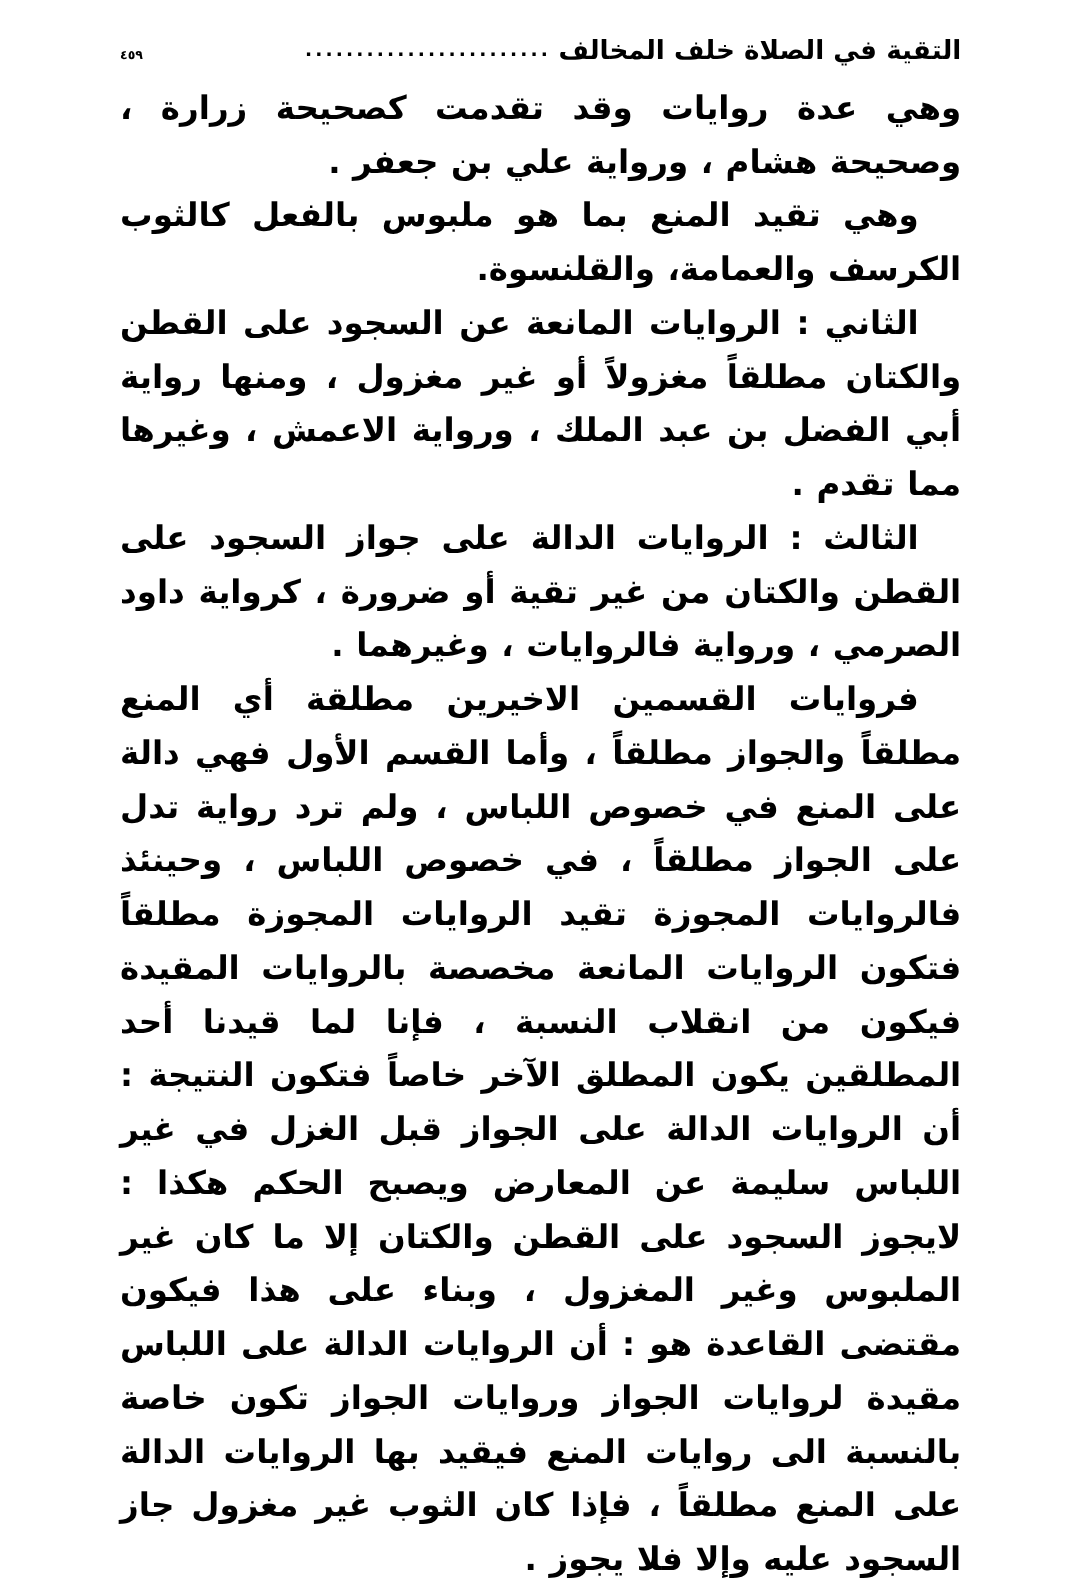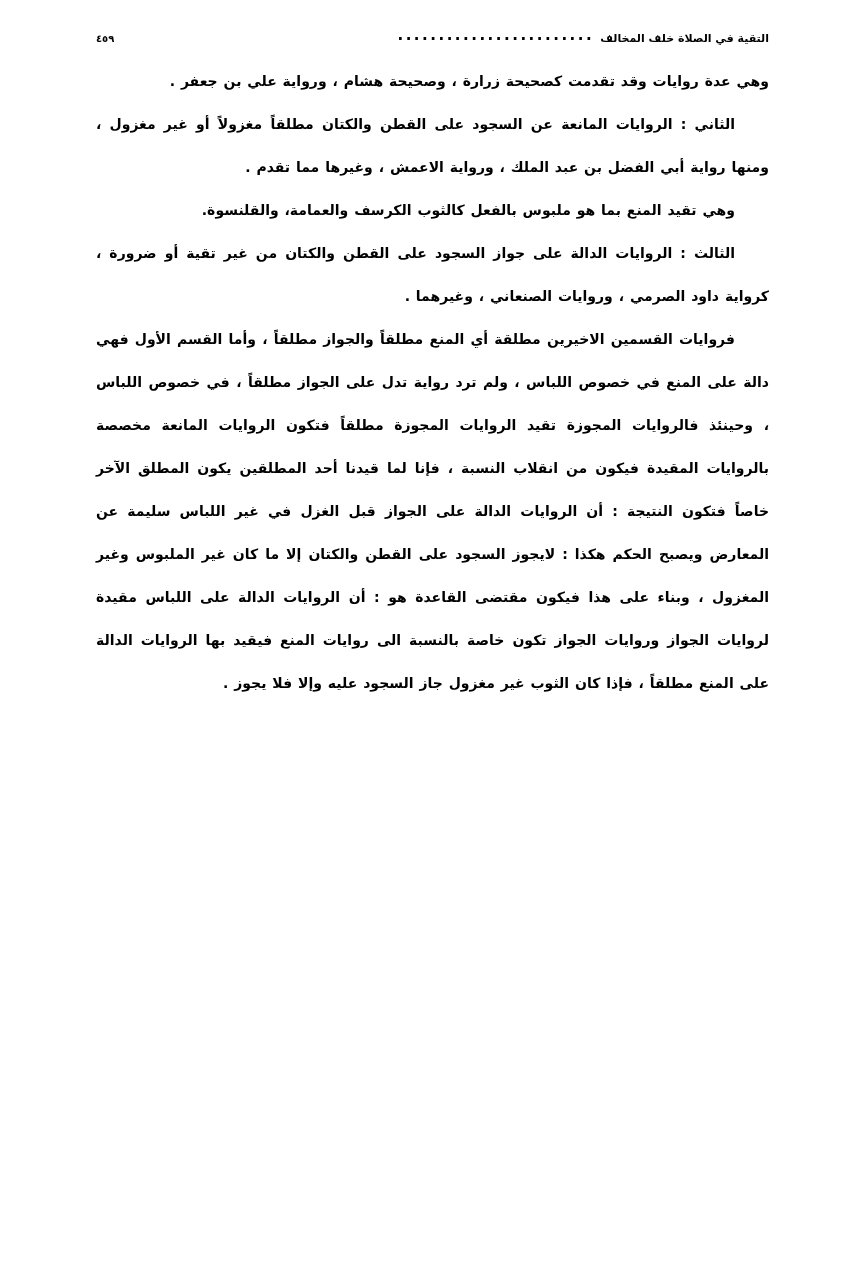--- a/index.html
+++ b/index.html
@@ -25,21 +25,21 @@
     align-items: baseline;
     justify-content: flex-start;
     width: 100%;
     font-size: 15px;
     font-weight: 700;
     letter-spacing: 0px;
     margin-bottom: 6px;
     white-space: nowrap;
   }
   .header-title {
-    font-size: 11px;
+    font-size: 21px;
     font-weight: 700;
   }
   .header-dots {
     flex: 1;
     margin: 0 6px;
     overflow: hidden;
     font-size: 15px;
     letter-spacing: 2.5px;
     color: #000;
     transform: translateY(-2px);
@@ -48,21 +48,21 @@
     font-size: 10px;
     font-weight: 700;
     direction: rtl;
   }
   
   .body {
     margin-top: 14px;
   }
   p.par {
     margin: 0 0 0 0;
-    font-size: 14px;
+    font-size: 26px;
     line-height: 43px;
     text-align: justify;
     text-align-last: center;
     font-weight: 700;
     word-spacing: 1px;
   }
   p.par.indent {
     text-indent: 34px;
   }
   p.jlast-right {
@@ -78,24 +78,24 @@
   <div class="header">
     <span class="header-title">التقية في الصلاة خلف المخالف</span>
     <span class="header-dots">........................</span>
     <span class="header-page">٤٥٩</span>
   </div>
 
   <div class="body">
 
     <p class="par jlast-right">وهي عدة روايات وقد تقدمت كصحيحة زرارة ، وصحيحة هشام ، ورواية علي بن جعفر .</p>
 
+    <p class="par jlast-right indent">وهي تقيد المنع بما هو ملبوس بالفعل كالثوب الكرسف والعمامة، والقلنسوة.</p>
+
     <p class="par jlast-right indent">الثاني : الروايات المانعة عن السجود على القطن والكتان مطلقاً مغزولاً أو غير مغزول ، ومنها رواية أبي الفضل بن عبد الملك ، ورواية الاعمش ، وغيرها مما تقدم .</p>
 
-    <p class="par jlast-right indent">وهي تقيد المنع بما هو ملبوس بالفعل كالثوب الكرسف والعمامة، والقلنسوة.</p>
-
-    <p class="par jlast-right indent">الثالث : الروايات الدالة على جواز السجود على القطن والكتان من غير تقية أو ضرورة ، كرواية داود الصرمي ، وروايات الصنعاني ، وغيرهما .</p>
+    <p class="par jlast-right indent">الثالث : الروايات الدالة على جواز السجود على القطن والكتان من غير تقية أو ضرورة ، كرواية داود الصرمي ، ورواية فالروايات ، وغيرهما .</p>
 
     <p class="par jlast-right indent">فروايات القسمين الاخيرين مطلقة أي المنع مطلقاً والجواز مطلقاً ، وأما القسم الأول فهي دالة على المنع في خصوص اللباس ، ولم ترد رواية تدل على الجواز مطلقاً ، في خصوص اللباس ، وحينئذ فالروايات المجوزة تقيد الروايات المجوزة مطلقاً فتكون الروايات المانعة مخصصة بالروايات المقيدة فيكون من انقلاب النسبة ، فإنا لما قيدنا أحد المطلقين يكون المطلق الآخر خاصاً فتكون النتيجة : أن الروايات الدالة على الجواز قبل الغزل في غير اللباس سليمة عن المعارض ويصبح الحكم هكذا : لايجوز السجود على القطن والكتان إلا ما كان غير الملبوس وغير المغزول ، وبناء على هذا فيكون مقتضى القاعدة هو : أن الروايات الدالة على اللباس مقيدة لروايات الجواز وروايات الجواز تكون خاصة بالنسبة الى روايات المنع فيقيد بها الروايات الدالة على المنع مطلقاً ، فإذا كان الثوب غير مغزول جاز السجود عليه وإلا فلا يجوز .</p>
 
 
   </div>
 
 </div>
 
 </body></html>

